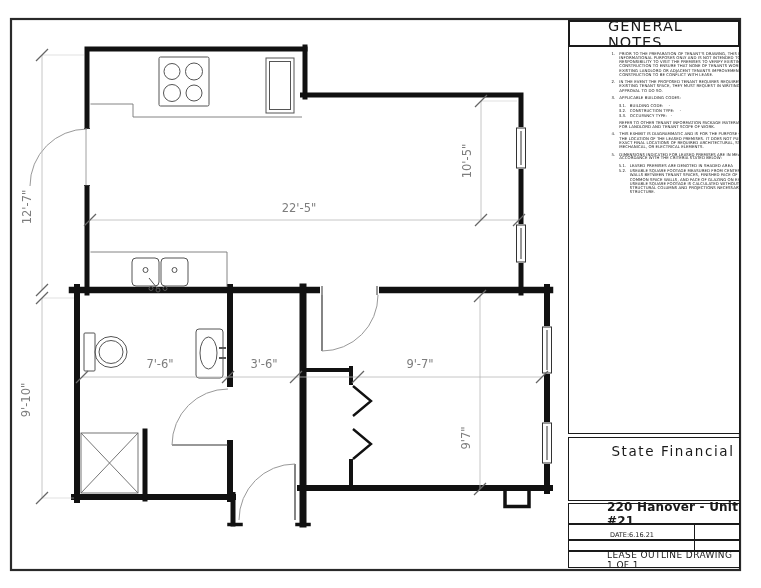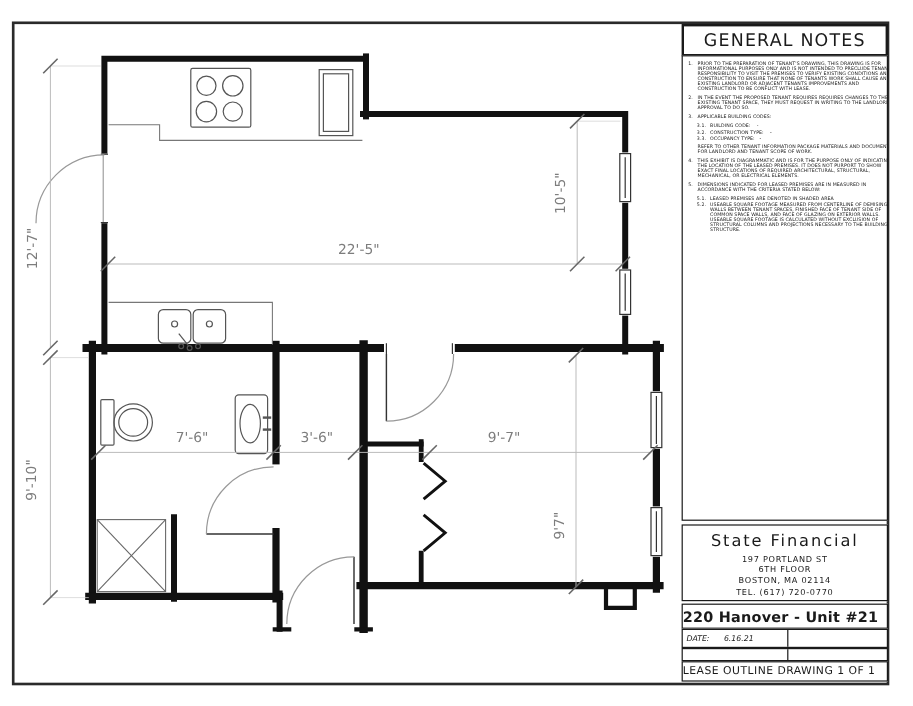--- a/index.html
+++ b/index.html
@@ -1,20 +1,20 @@
 <!DOCTYPE html>
 <html><head>
 <meta charset="utf-8">
 <style>
   html,body{margin:0;padding:0;background:#ffffff;}
   body{width:761px;height:588px;position:relative;overflow:hidden;
        font-family:"DejaVu Sans",sans-serif;color:#1a1a1a;}
   .abs{position:absolute;box-sizing:border-box;}
   
-  .tb-box{border:1.6px solid #1a1a1a;background:#fff;}
+  .tb-box{border:1.6px solid #1a1a1a;background:#fff;padding-left:38px;}
   #notes-header{left:568px;top:20px;width:172px;height:27px;border-width:2px;
     display:flex;align-items:center;justify-content:center;
     font-size:14.5px;letter-spacing:1px;font-weight:500;}
   #notes-body{left:568px;top:46px;width:172px;height:388px;overflow:hidden;}
   .notes-scale{transform:scale(0.65);transform-origin:top left;width:264px;
     padding:7px 9px 0 7px;font-size:6px;line-height:1.08;color:#222;
     letter-spacing:0.1px;}
   .note-row{display:flex;margin-bottom:5px;}
   .note-row.sub{padding-left:11px;margin-bottom:1.5px;}
   .note-num{flex:none;width:12px;}
@@ -23,21 +23,21 @@
   .note-cont{margin:4px 0 5px 12px;}
   #financial-box{left:568px;top:437px;width:172px;height:64px;text-align:center;}
   #company-name{font-size:13.5px;letter-spacing:1.6px;margin-top:5px;}
   .addr{font-size:6.8px;line-height:1.35;letter-spacing:0.6px;margin-top:3px;}
   #project-box{left:568px;top:503px;width:172px;height:21px;
     display:flex;align-items:center;justify-content:flex-start;
     font-weight:bold;font-size:12px;letter-spacing:0.2px;}
   #date-row{left:568px;top:524px;width:172px;height:16px;display:flex;}
   #empty-row{left:568px;top:540px;width:172px;height:11px;display:flex;}
   .cell-l{width:84px;border-right:1.4px solid #1a1a1a;height:100%;
-    display:flex;align-items:center;padding-left:3px;font-size:6.5px;gap:12px;font-style:italic;}
+    display:flex;align-items:flex-end;padding-left:3px;font-size:6.5px;gap:0;}
   .cell-r{flex:1;}
   #sheet-row{left:568px;top:551px;width:172px;height:17px;
     display:flex;align-items:center;justify-content:flex-start;
     font-size:9px;letter-spacing:0.4px;}
   svg text{font-family:"DejaVu Sans",sans-serif;}
 </style>
 </head>
 <body>
 
 <svg class="abs" style="left:0;top:0" width="761" height="588" viewBox="0 0 761 588">
@@ -258,26 +258,20 @@
       </div>
       <div class="note-row sub">
         <div class="note-num">5.2.</div>
         <div class="note-text">USEABLE SQUARE FOOTAGE MEASURED FROM CENTERLINE OF DEMISING WALLS BETWEEN TENANT SPACES, FINISHED FACE OF TENANT SIDE OF COMMON SPACE WALLS, AND FACE OF GLAZING ON EXTERIOR WALLS. USEABLE SQUARE FOOTAGE IS CALCULATED WITHOUT EXCLUSION OF STRUCTURAL COLUMNS AND PROJECTIONS NECESSARY TO THE BUILDING'S STRUCTURE.</div>
       </div>
     </div>
 </div>
 
 <div class="abs tb-box" id="financial-box">
   <div id="company-name">State Financial</div>
-  <div class="addr">
-    <div>197 PORTLAND ST</div>
-    <div>6TH FLOOR</div>
-    <div>BOSTON, MA 02114</div>
-    <div>TEL. (617) 720-0770</div>
-  </div>
 </div>
 
 <div class="abs tb-box" id="project-box">
   <span>220 Hanover - Unit #21</span>
 </div>
 
 <div class="abs tb-box" id="date-row">
   <div class="cell-l">
     <span>DATE:</span>
     <span>6.16.21</span>

